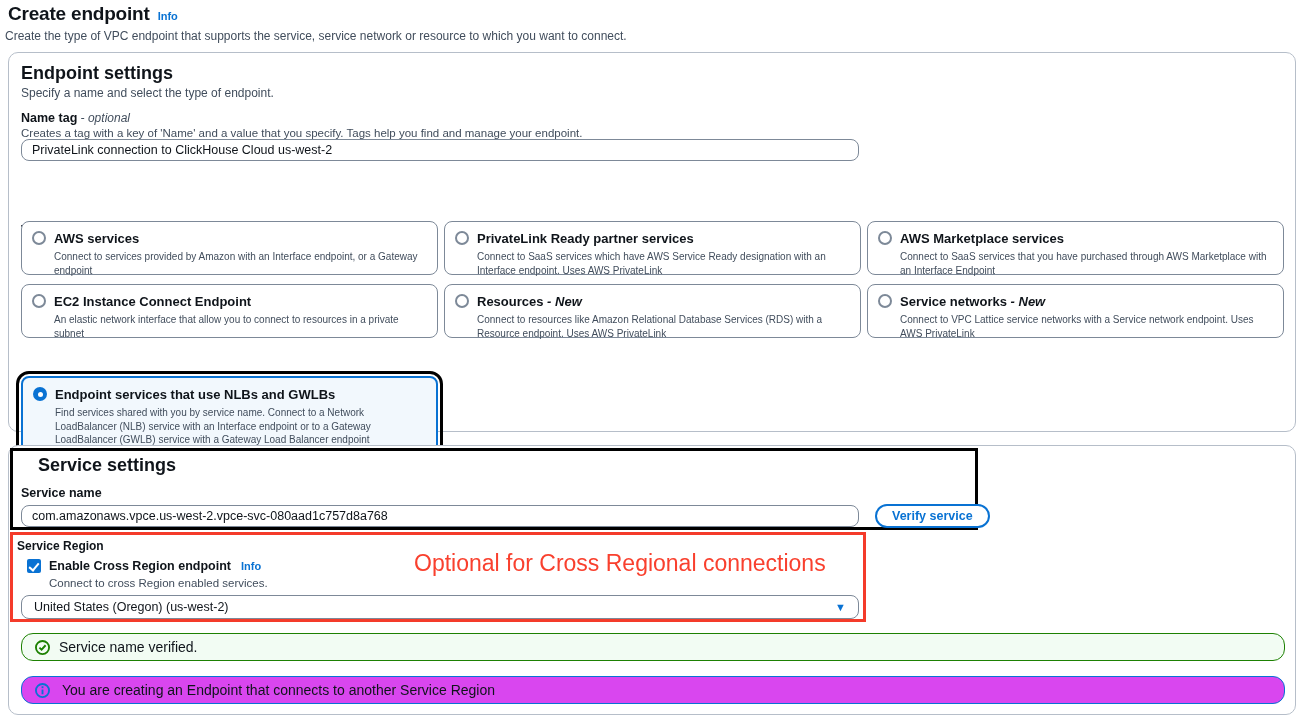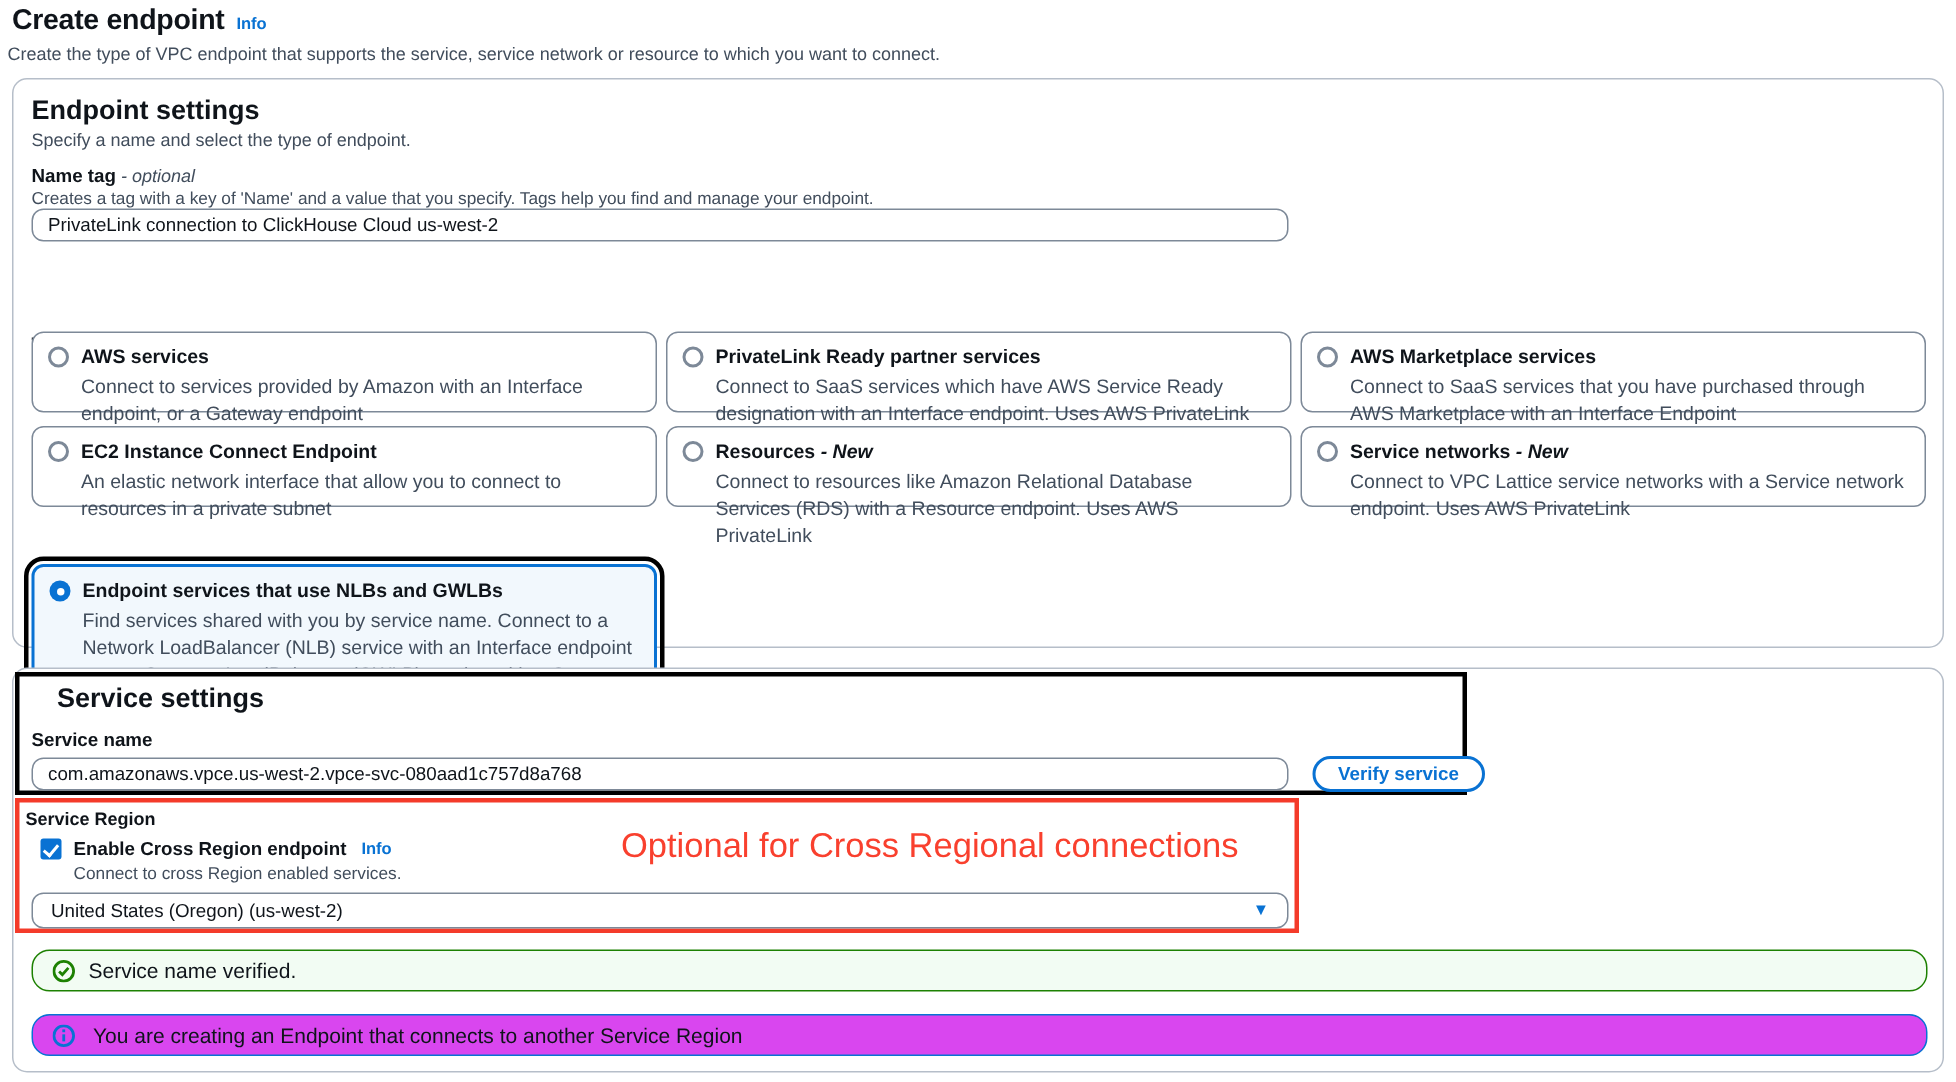--- a/index.html
+++ b/index.html
@@ -29,21 +29,21 @@
   
   .opt-grid { position:absolute; left:12px; top:168px; width:1264px; }
   .opt { position:absolute; width:417px; border:1px solid #7d8998; border-radius:8px; background:#fff; padding:7px 12px 7px 10px; display:flex; gap:8px; cursor:pointer; }
   .opt .radio { flex:0 0 14px; width:14px; height:14px; margin-top:2px; border:2px solid #7d8998; border-radius:50%; background:#fff; }
   .opt.sel { border:2px solid #0972d3; background:#f2f8fd; }
   .opt.sel .radio { border:none; background:#0972d3; position:relative; }
   .opt.sel .radio::after { content:""; position:absolute; left:4.5px; top:4.5px; width:5px; height:5px; border-radius:50%; background:#fff; }
   .opt.annotated { outline:3px solid #000; outline-offset:2px;margin-top:29px; }
   .opt-title { font-size:13px; font-weight:700; color:#0f141a; line-height:1.3; }
   .opt-suffix { font-style:italic; }
-  .opt-desc { font-size:13px; color:#414d5c; line-height:1.38; margin-top:2px; }
+  .opt-desc { font-size:10px; color:#414d5c; line-height:1.38; margin-top:2px; }
 
   
   .ann-black { position:absolute; border:3px solid #000; pointer-events:none; }
   .ann-red { position:absolute; border:3px solid #f43b2a; pointer-events:none; }
   .ann-red-text { position:absolute; color:#f9402e; font-size:23px; font-weight:400; white-space:nowrap; }
 
   
   .verify-btn { position:absolute; left:866px; top:58px; height:24px; padding:0 15px; border:2px solid #0972d3; border-radius:14px; background:#fff; color:#0972d3; font-size:12.5px; font-weight:700; font-family:"Liberation Sans",sans-serif; cursor:pointer; display:flex; align-items:center; }
 
   .chk-row { display:flex; align-items:center; gap:8px; }

